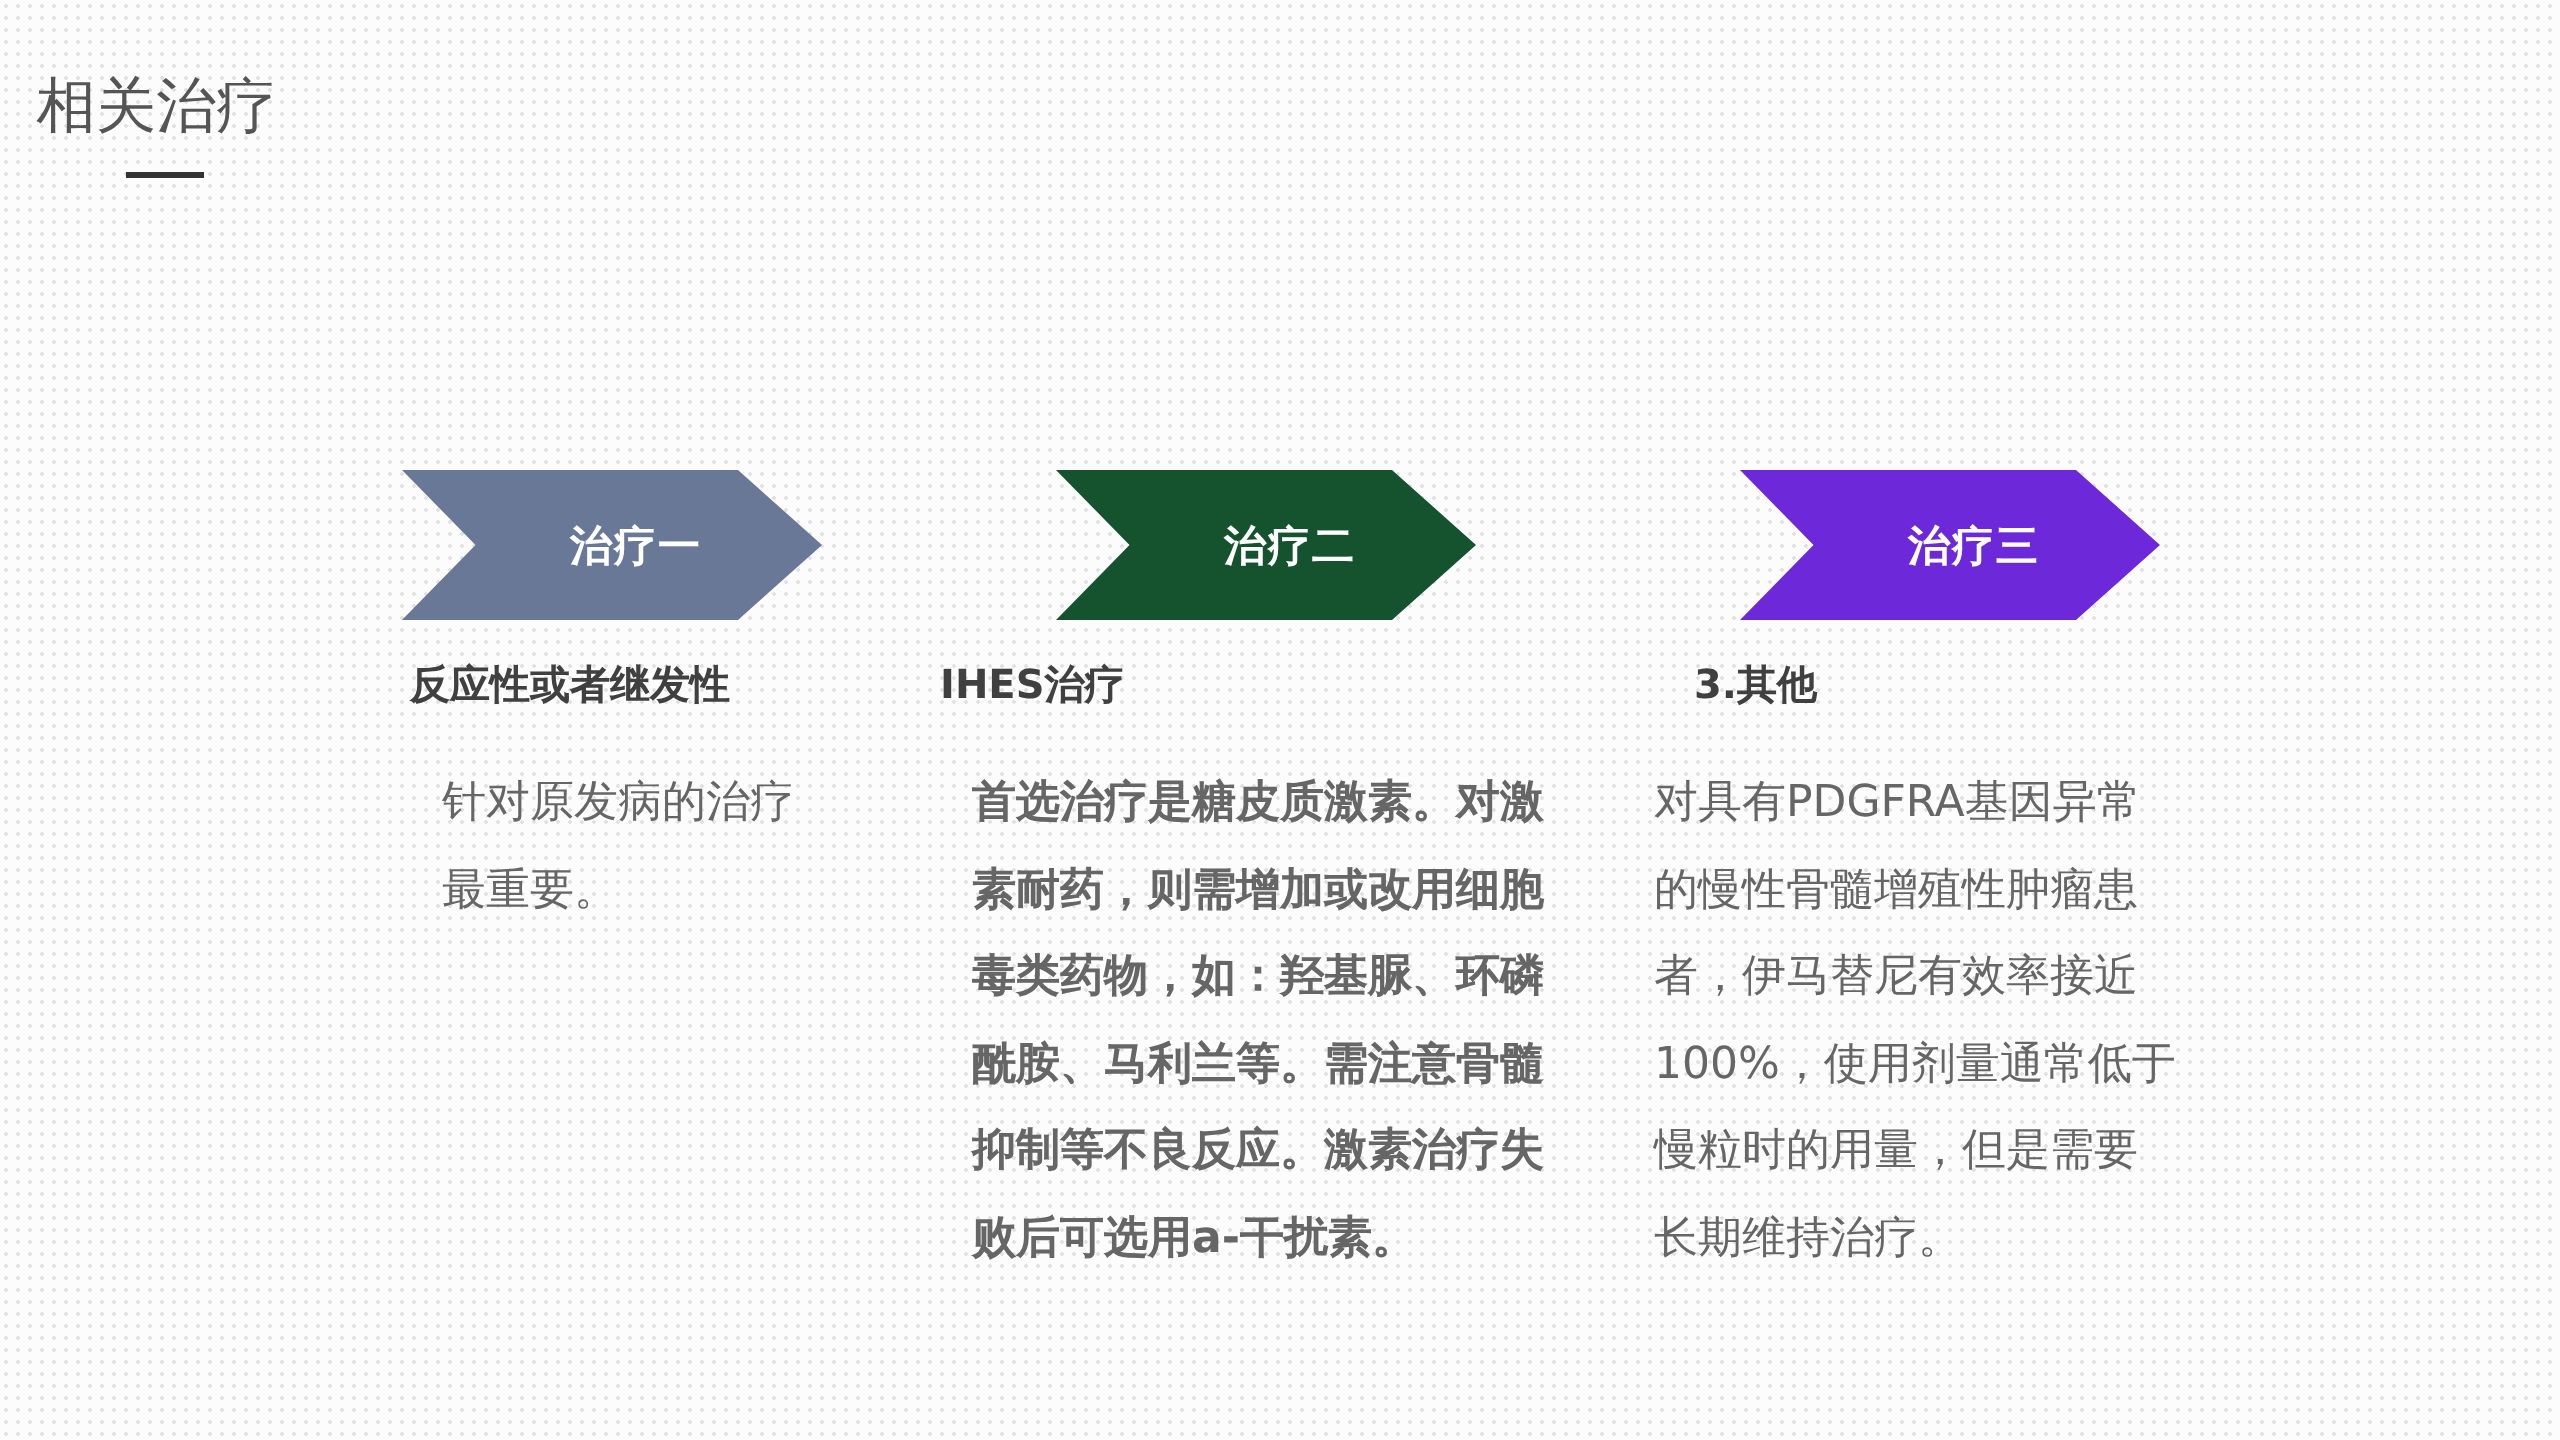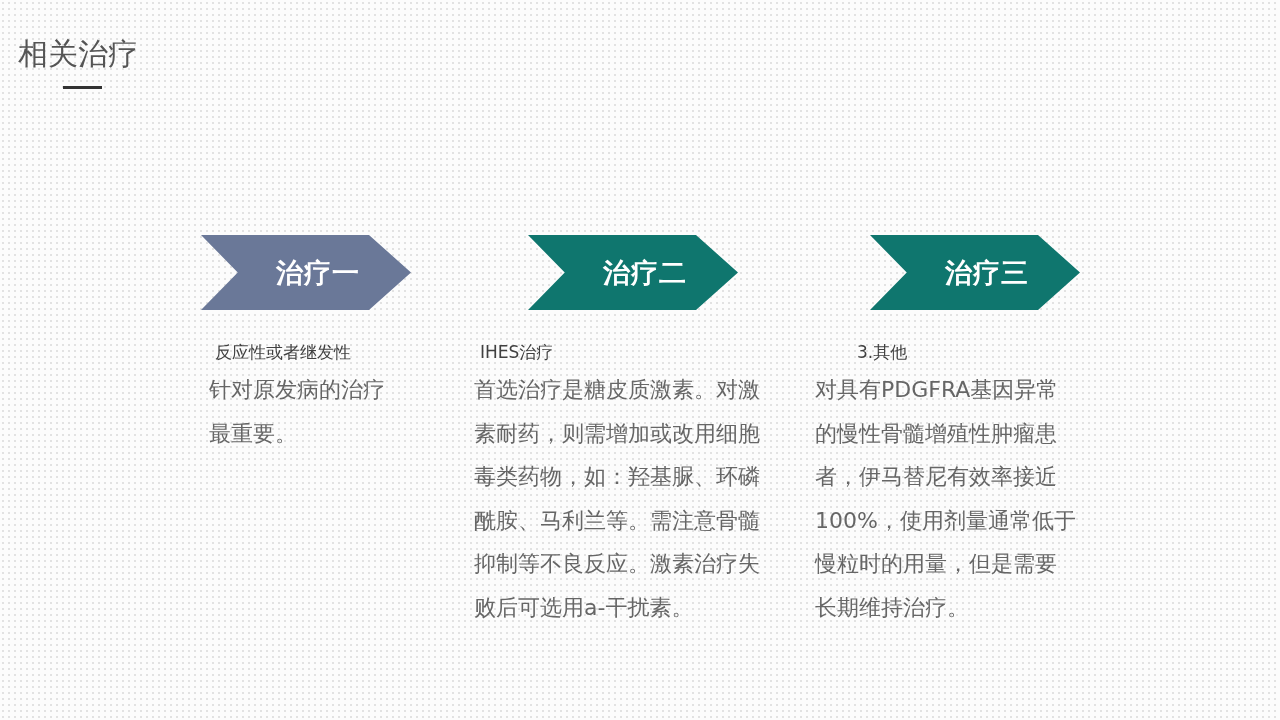--- a/index.html
+++ b/index.html
@@ -40,70 +40,70 @@
       top: 235px;
       width: 210px;
       height: 75px;
       clip-path: polygon(0 0, 80% 0, 100% 50%, 80% 100%, 0 100%, 17.5% 50%);
       display: flex;
       align-items: center;
       justify-content: center;
     }
     .chevron-label {
       color: #ffffff;
-      font-size: 27px;
+      font-size: 21px;
       font-weight: bold;
       padding-left: 24px;
       letter-spacing: 1px;
     }
     .col-heading {
       position: absolute;
       top: 324px;
-      font-size: 17px;
+      font-size: 20px;
       line-height: 36px;
       color: #404040;
-      font-weight: normal;
-      margin: 10px;
+      font-weight: bold;
+      margin: 0;
     }
     .col-body {
       position: absolute;
       top: 364px;
       font-size: 22px;
       line-height: 43.5px;
       color: #666666;
-      margin: 4px;
+      margin: 16px;
       white-space: pre-line;
       word-break: break-all;
     }
   </style>
 </head>
 <body>
 
 <h1 class="slide-title">相关治疗</h1>
 <div class="title-underline"></div>
 
 <div class="chevron" style="left:201px; background:#6a7898;">
   <span class="chevron-label">治疗一</span>
 </div>
 <p class="col-heading" style="left:205px;">反应性或者继发性</p>
 <p class="col-body" style="left:205px; width:200px;">针对原发病的治疗
 最重要。</p>
 
-<div class="chevron" style="left:528px; background:#0f766e;">
+<div class="chevron" style="left:528px; background:#14532d;">
   <span class="chevron-label">治疗二</span>
 </div>
 <p class="col-heading" style="left:470px; width:312px; ">IHES治疗</p>
-<p class="col-body" style="left:470px; width:316px;">首选治疗是糖皮质激素。对激
+<p class="col-body" style="left:470px; width:316px;font-weight:bold;">首选治疗是糖皮质激素。对激
 素耐药，则需增加或改用细胞
 毒类药物，如：羟基脲、环磷
 酰胺、马利兰等。需注意骨髓
 抑制等不良反应。激素治疗失
 败后可选用a-干扰素。</p>
 
-<div class="chevron" style="left:870px; background:#0f766e;">
+<div class="chevron" style="left:870px; background:#6d28d9;">
   <span class="chevron-label">治疗三</span>
 </div>
 <p class="col-heading" style="left:847px; width:280px; text-align:left;">3.其他</p>
 <p class="col-body" style="left:811px; width:290px;">对具有PDGFRA基因异常
 的慢性骨髓增殖性肿瘤患
 者，伊马替尼有效率接近
 100%，使用剂量通常低于
 慢粒时的用量，但是需要
 长期维持治疗。</p>
 

